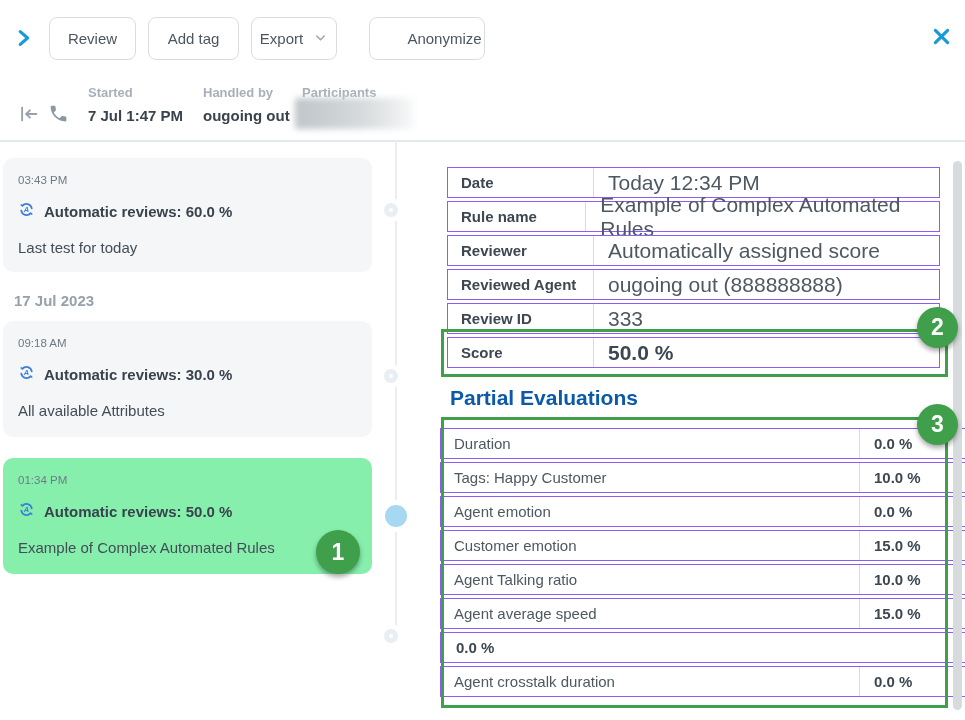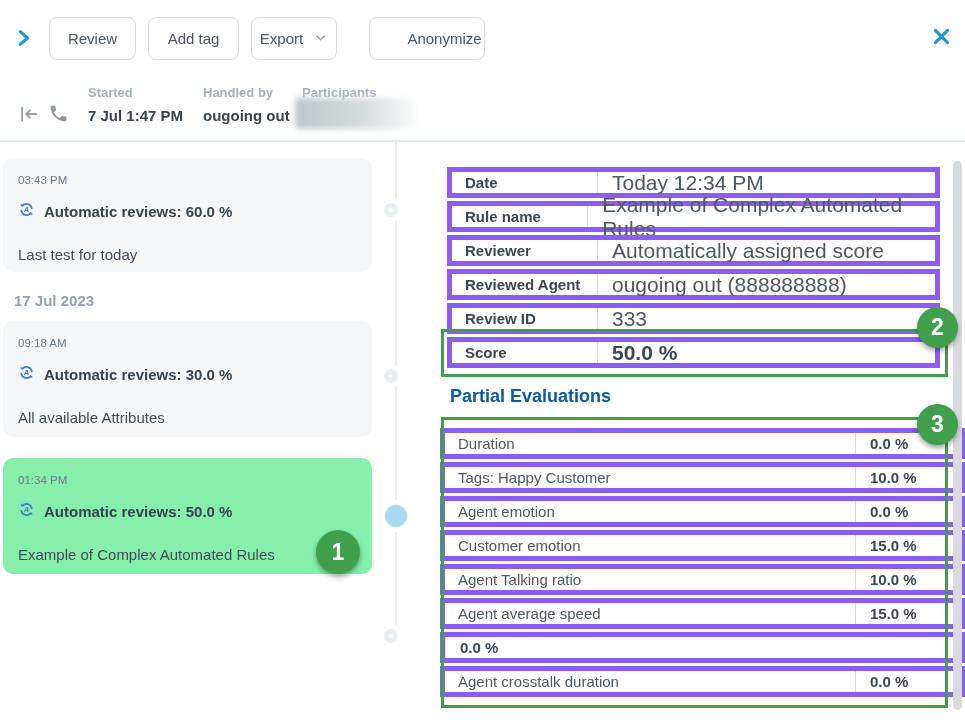--- a/index.html
+++ b/index.html
@@ -39,44 +39,44 @@
   
   .card { position:absolute; left:3px; width:369px; border-radius:10px;
           background:#f4f6f8; padding:16px 15px; cursor:pointer; }
   .card.selected { background:#86efac; }
   .card-1 { top:158px; height:114px; }
   .card-2 { top:321px; height:116px; }
   .card-3 { top:458px; height:116px; }
   .card .time { font-size:11.5px; color:#6e7a84; }
   .card .title-row { display:flex; align-items:center; gap:9px; margin-top:15px; }
   .card .title { font-size:15px; font-weight:bold; color:#39434d; }
-  .card .desc { font-size:15px; color:#434d57; margin-top:24px; }
+  .card .desc { font-size:15px; color:#434d57; margin-top:17px; }
   .date-divider { position:absolute; left:14px; top:292px; font-size:15px;
                   font-weight:bold; color:#96a1ab; }
 
   
   .rail { position:absolute; left:395px; top:141px; width:2px; height:502px; background:#e9eef3; }
   .dot { position:absolute; border-radius:50%; }
   .dot.hollow { left:384px; width:14px; height:14px; background:#fff;
                 border:5px solid #e9eef3; box-shadow:0 0 0 5px #fff; }
   .dot.filled { left:385px; width:22px; height:22px; background:#a7d8f1;
                 box-shadow:0 0 0 5px #fff; }
   .dot-1 { top:203px; } .dot-2 { top:369px; } .dot-3 { top:505px; } .dot-4 { top:629px; }
 
   
   .table { position:absolute; display:flex; flex-direction:column; gap:3px; }
-  .trow { height:31px; background:#fff; border:5px solid #8b5cf6; display:flex; align-items:center; }
+  .trow { height:31px; background:#fff; border:1px solid #8b5cf6; display:flex; align-items:center; }
   .t1 { left:447px; top:167px; width:493px; }
   .t1 .tlabel { width:146px; padding-left:13px; font-size:15px; font-weight:bold;
                 color:#3d4751; align-self:stretch; display:flex; align-items:center;
                 border-right:1px solid #d7dbdf; }
   .t1 .tvalue { padding-left:14px; font-size:21px; color:#4e5861; }
   .t1 .trow.score .tvalue { font-weight:bold; color:#3d4751; }
 
-  .pe-heading { position:absolute; left:450px; top:386px; font-size:18px;
+  .pe-heading { position:absolute; left:450px; top:386px; font-size:21px;
                 font-weight:600; color:#0b59a7; }
 
   .t2 { left:440px; top:428px; width:526px; }
   .t2 .tlabel { flex:1; padding-left:13px; font-size:15px; color:#4e5861; }
   .t2 .tvalue { width:106px; padding-left:14px; font-size:15px; font-weight:bold;
                 color:#3d4751; align-self:stretch; display:flex; align-items:center;
                 border-left:1px solid #d7dbdf; }
 
   
   .green-box { position:absolute; border:3px solid #3f9f4a; background:transparent; }

